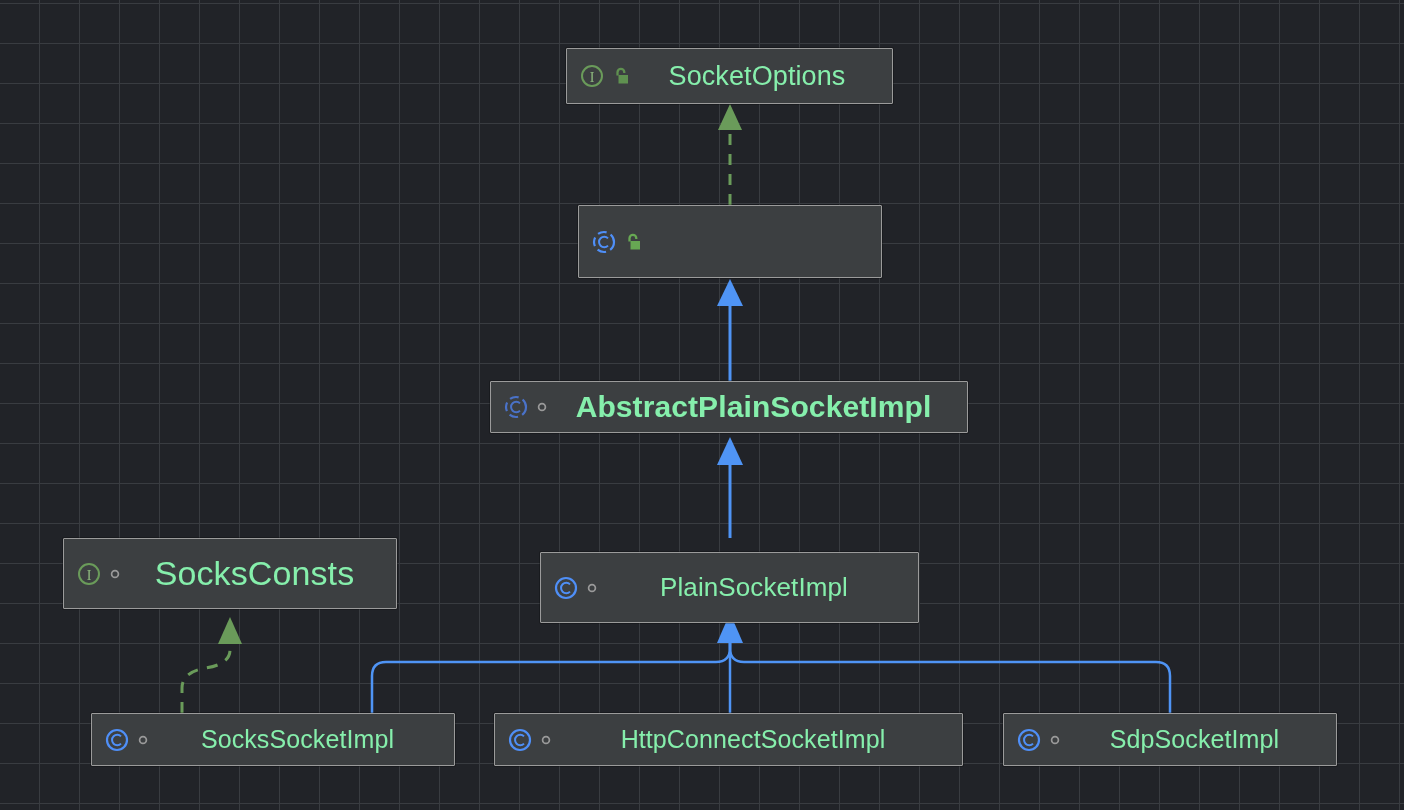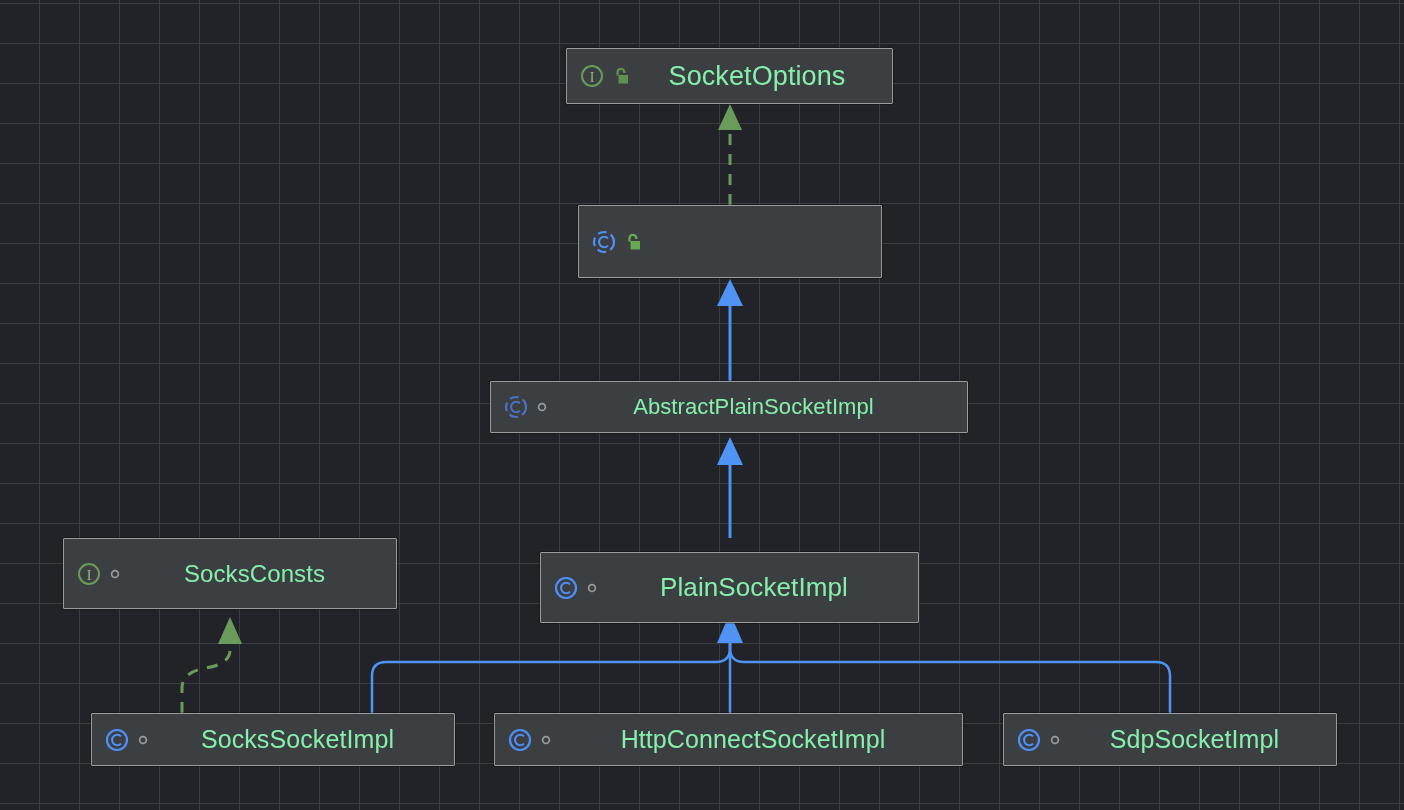--- a/index.html
+++ b/index.html
@@ -119,34 +119,34 @@
   <div class="uml-node" style="left: 490px; top: 381px; width: 478px; height: 52px;">
     <span class="node-icons">
       <svg class="ico" width="26" height="26" viewBox="0 0 26 26">
         <circle cx="13" cy="13" r="10" fill="none" stroke="#4a72c8" stroke-width="2.2" stroke-dasharray="9 4.5" stroke-linecap="butt"></circle>
         <path d="M17 9.4 A5.2 5.2 0 1 0 17 16.6" fill="none" stroke="#4a72c8" stroke-width="2"></path>
       </svg>
       <svg class="vis-dot" width="12" height="12" viewBox="0 0 12 12">
         <circle cx="6" cy="6" r="3.4" fill="none" stroke="#9a9a9a" stroke-width="1.7"></circle>
       </svg>
     </span>
-    <span class="node-title" style="font-size: 22px;">AbstractPlainSocketImpl</span>
+    <span class="node-title" style="font-size: 30px; font-weight: bold;">AbstractPlainSocketImpl</span>
   </div>
 
   <div class="uml-node" style="left: 63px; top: 538px; width: 334px; height: 71px;">
     <span class="node-icons">
       <svg class="ico" width="26" height="26" viewBox="0 0 26 26">
         <circle cx="13" cy="13" r="10" fill="none" stroke="#6a9b5a" stroke-width="2"></circle>
         <text x="13" y="18.5" text-anchor="middle" font-family="Liberation Serif, serif" font-size="14" fill="#8fbb7f">I</text>
       </svg>
       <svg class="vis-dot" width="12" height="12" viewBox="0 0 12 12">
         <circle cx="6" cy="6" r="3.4" fill="none" stroke="#9a9a9a" stroke-width="1.7"></circle>
       </svg>
     </span>
-    <span class="node-title" style="font-size: 24px;">SocksConsts</span>
+    <span class="node-title" style="font-size: 34px;">SocksConsts</span>
   </div>
 
   <div class="uml-node" style="left: 540px; top: 552px; width: 379px; height: 71px;">
     <span class="node-icons">
       <svg class="ico" width="26" height="26" viewBox="0 0 26 26">
         <circle cx="13" cy="13" r="10" fill="none" stroke="#4f8ff7" stroke-width="2.2"></circle>
         <path d="M17 9.4 A5.2 5.2 0 1 0 17 16.6" fill="none" stroke="#4f8ff7" stroke-width="2"></path>
       </svg>
       <svg class="vis-dot" width="12" height="12" viewBox="0 0 12 12">
         <circle cx="6" cy="6" r="3.4" fill="none" stroke="#9a9a9a" stroke-width="1.7"></circle>

